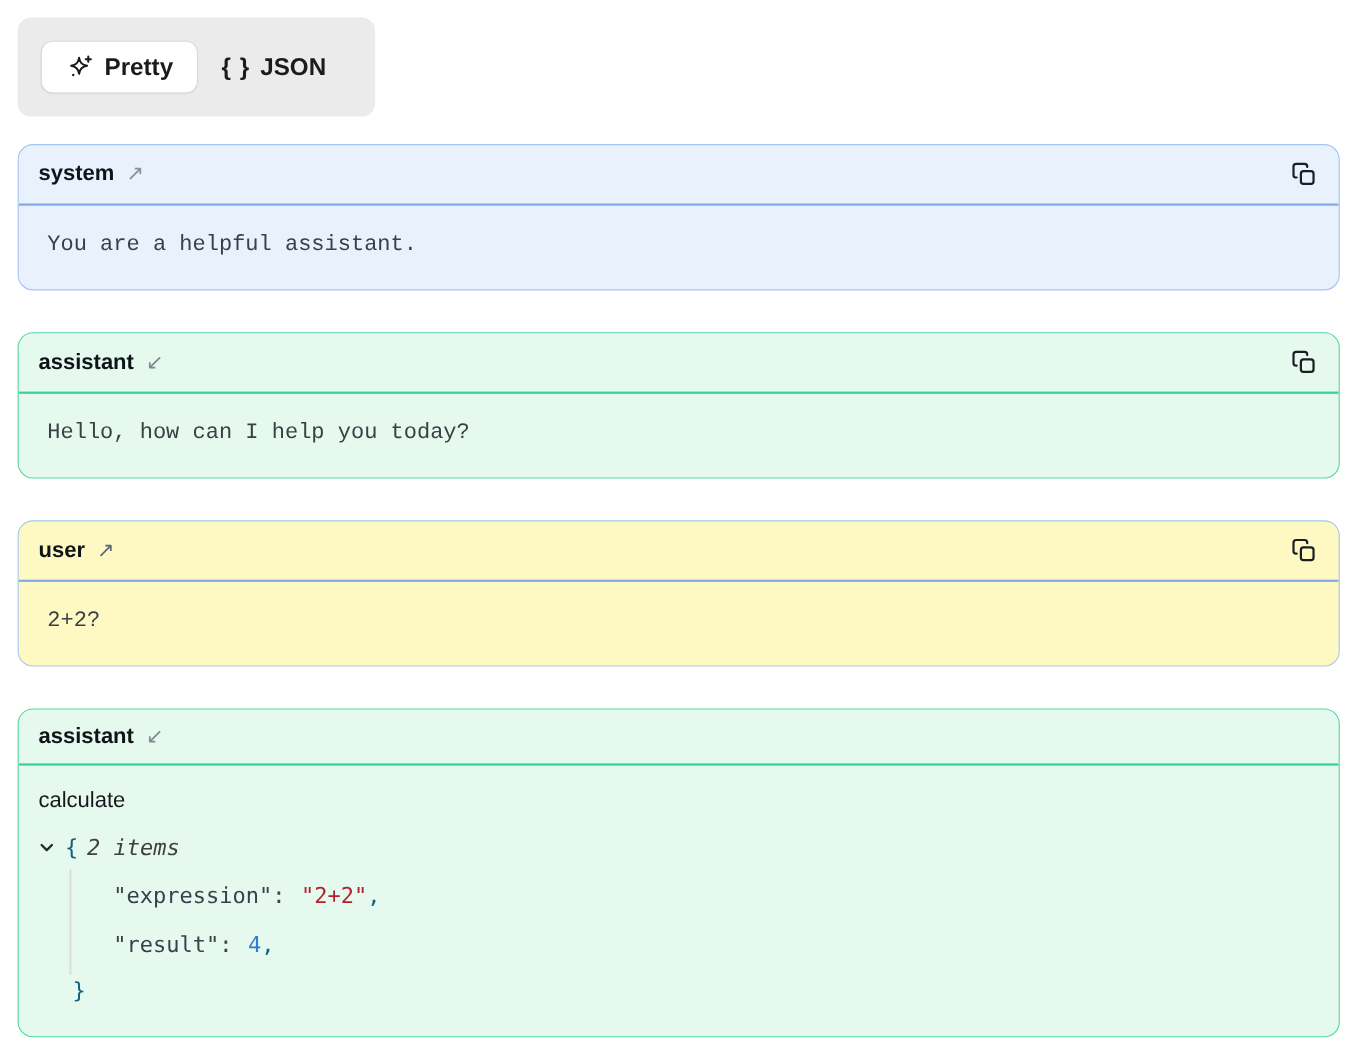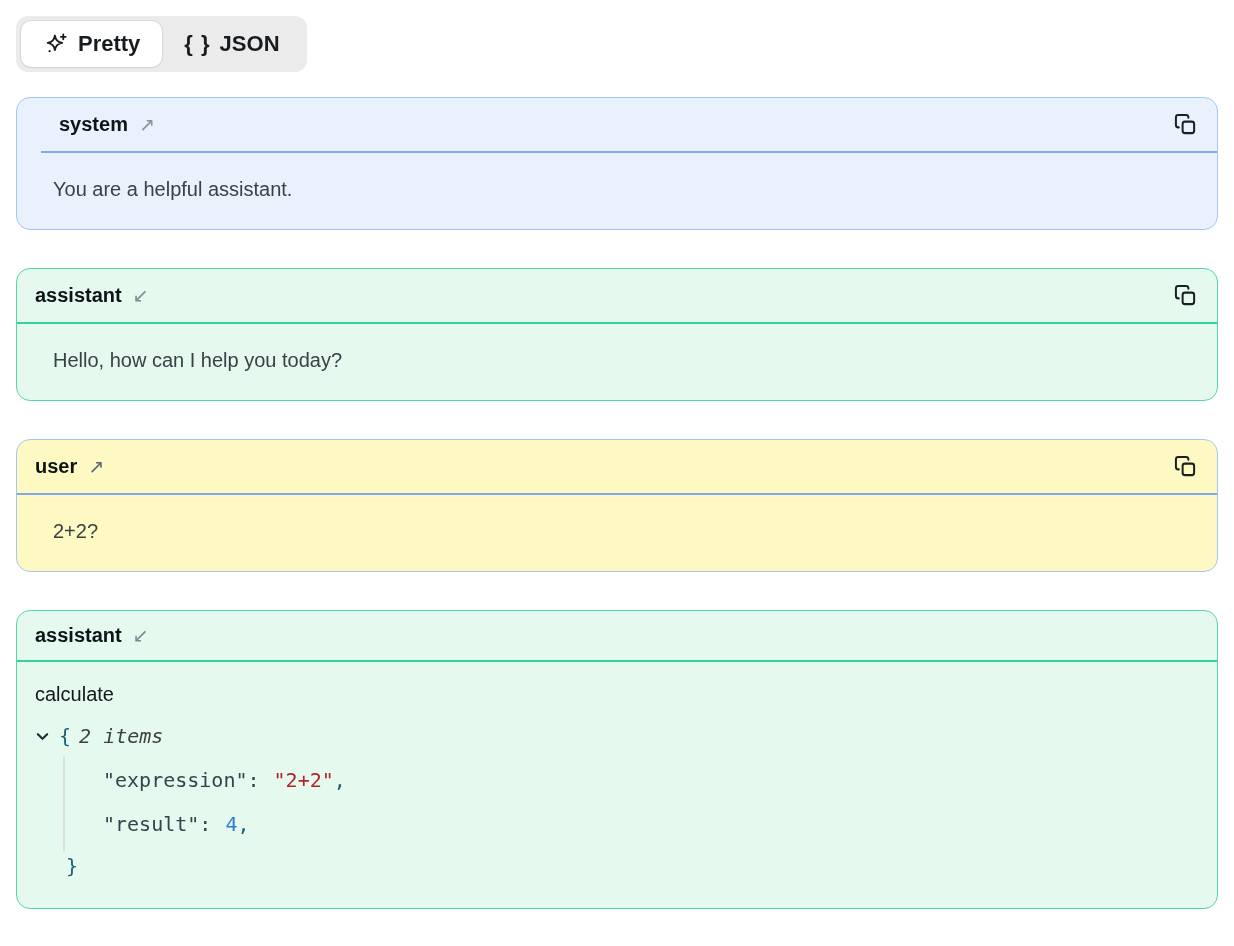--- a/index.html
+++ b/index.html
@@ -1,35 +1,35 @@
 <!DOCTYPE html>
 <html><head>
 <meta charset="utf-8">
 <style>
   * { margin: 0; padding: 0; box-sizing: border-box; }
   html, body { width: 1234px; height: 946px; background: #ffffff; overflow: hidden; }
   body { font-family: "Liberation Sans", "DejaVu Sans", sans-serif; color: #14181c; }
 
   
-  .toggle-wrap { margin: 16px 0 0 16px; display: inline-flex; background: #ebebeb; border-radius: 12px; padding: 5px; align-items: center; }
+  .toggle-wrap { margin: 16px 0 0 16px; display: inline-flex; background: #ebebeb; border-radius: 12px; padding: 22px; align-items: center; }
   .toggle-opt { display: inline-flex; align-items: center; gap: 9px; height: 46px; padding: 0 22px; border: none; background: transparent; border-radius: 10px; font-family: inherit; font-size: 22px; font-weight: 600; color: #191c1f; cursor: pointer; }
   .toggle-opt.active { background: #ffffff; box-shadow: 0 0 0 1px rgba(0,0,0,0.07), 0 1px 2px rgba(0,0,0,0.05); }
   .braces-glyph { font-size: 22px; font-weight: 600; letter-spacing: 1px; }
 
   
   .card { margin: 25px 16px 0 16px; border-radius: 14px; border: 1.5px solid; overflow: hidden; }
   .card + .card { margin-top: 38px; }
   .card-header { display: flex; align-items: center; padding: 13px 18px; border-bottom: 2px solid; }
   .role { font-size: 20px; font-weight: 600; color: #0f1419; }
   .dir-arrow { margin-left: 11px; font-size: 19px; line-height: 1; }
   .copy-btn { margin-left: auto; background: none; border: none; padding: 2px; cursor: pointer; display: flex; align-items: center; color: #1a1f24; }
-  .card-content { padding: 23px 18px 27px 36px; font-size: 20px; color: #3a4046; line-height: 1.3; }
+  .card-content { padding: 23px 18px 27px 26px; font-size: 20px; color: #3a4046; line-height: 1.3; font-family: Liberation Mono, monospace; }
 
   .card.system    { background: #e9f1fc; border-color: #a5c5f3; }
-  .card.system    .card-header { border-bottom-color: #7fa9ec; margin-left: 24px; }
+  .card.system    .card-header { border-bottom-color: #7fa9ec; }
   .card.assistant { background: #e5f9ef; border-color: #52d8a5; }
   .card.assistant .card-header { border-bottom-color: #36d29b; text-align: center; }
   .card.user      { background: #fef9c3; border-color: #a5c5f3; }
   .card.user      .card-header { border-bottom-color: #7fa9ec; }
 
   .arrow-system    { color: #8b9096; }
   .arrow-assistant { color: #7e8b95; }
   .arrow-user      { color: #5b6878; }
 
   

